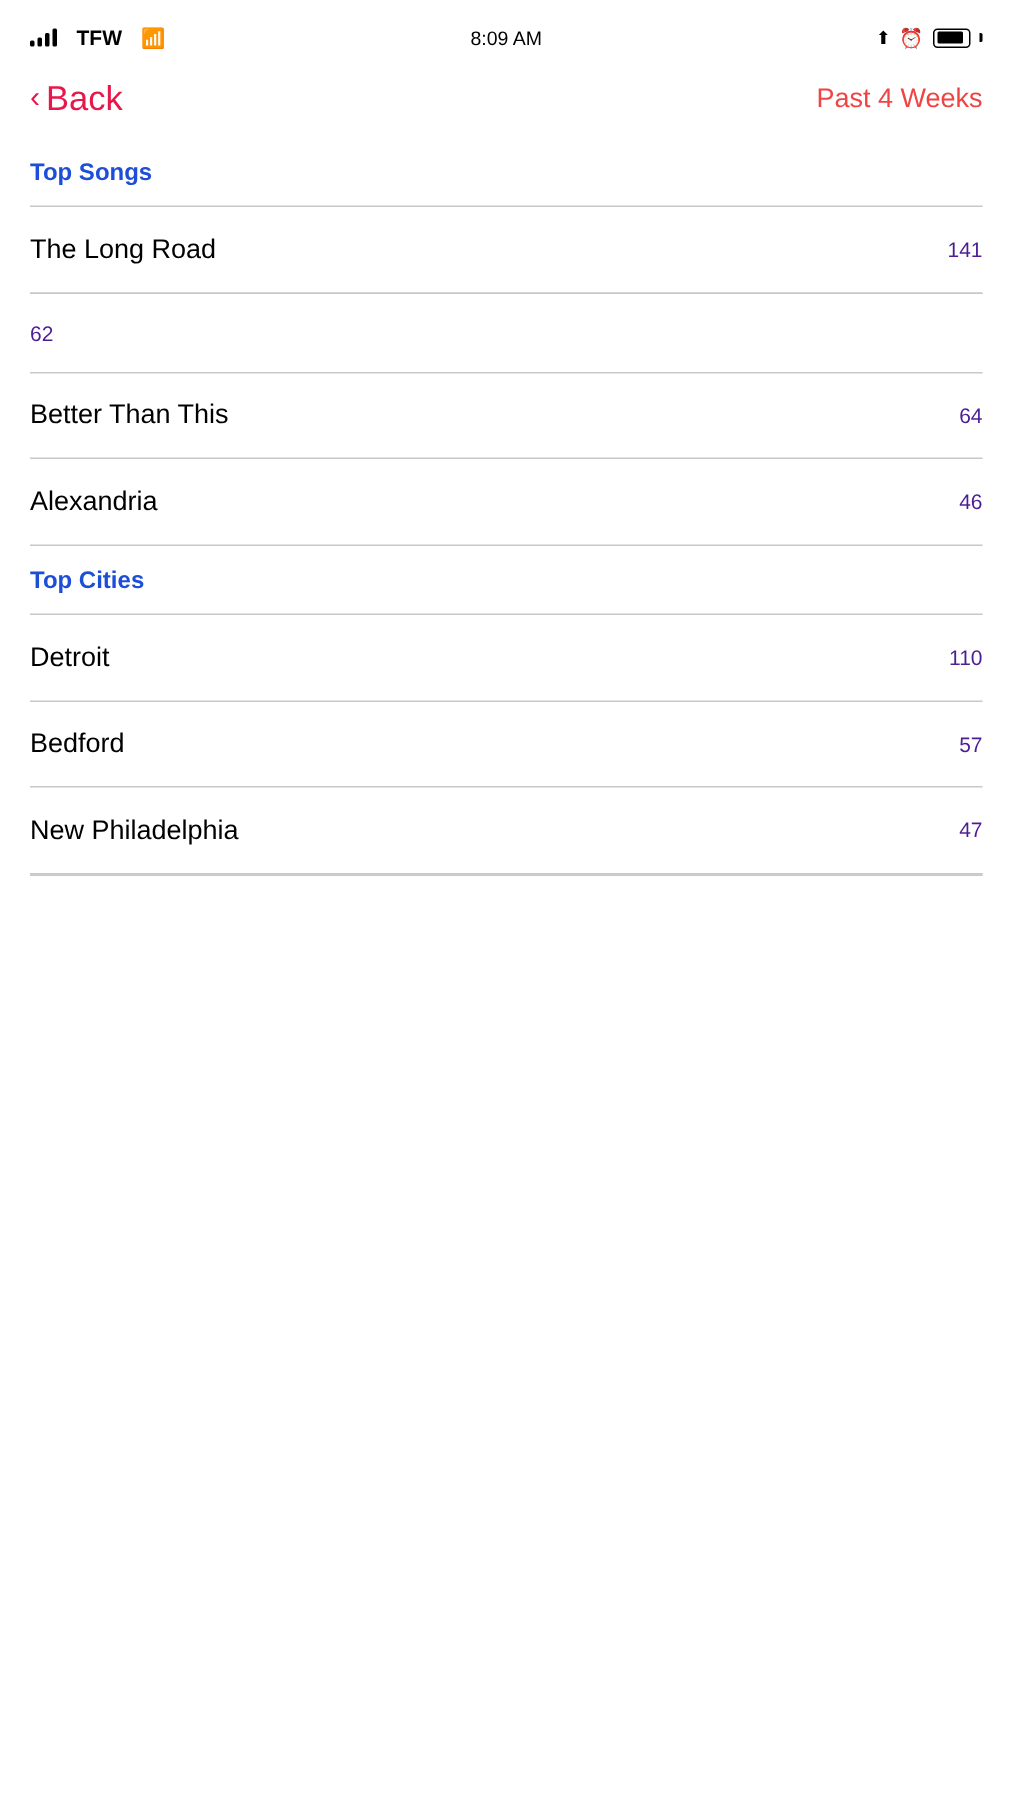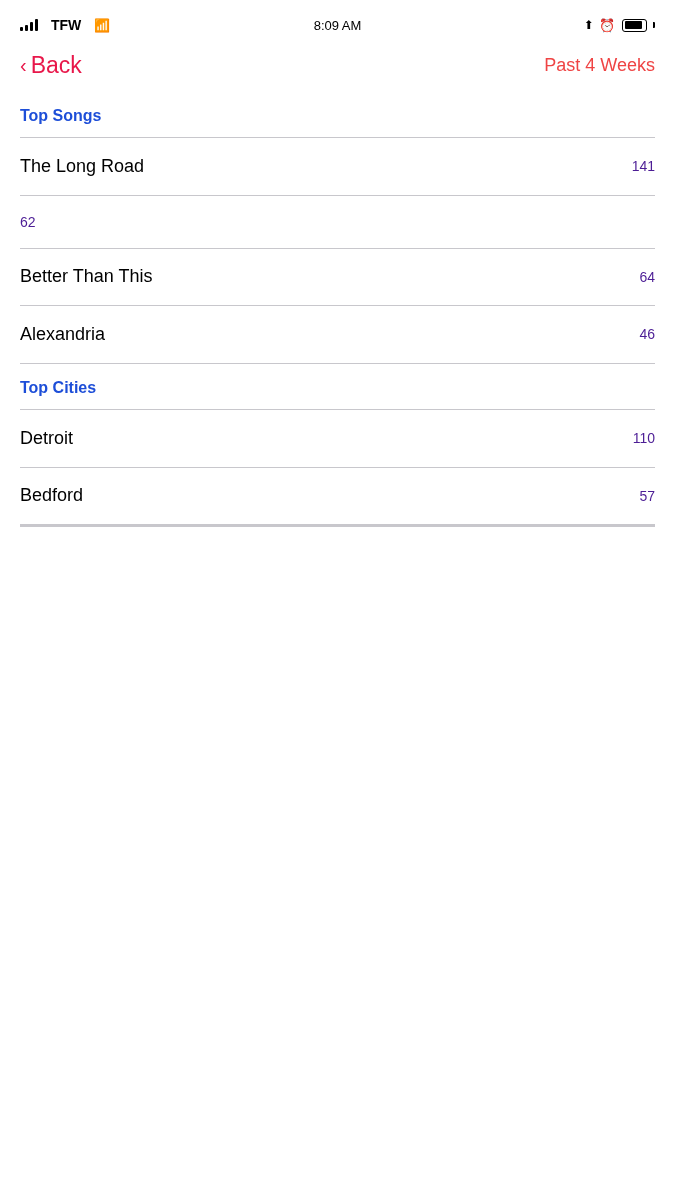--- a/index.html
+++ b/index.html
@@ -233,20 +233,24 @@
       <span class="item-count">110</span>
     </div>
     <div class="divider"></div>
 
     <div class="list-item">
       <span class="item-name">Bedford</span>
       <span class="item-count">57</span>
     </div>
     <div class="divider"></div>
 
+    <div class="list-item">
+      <span class="item-name">New Philadelphia</span>
+      <span class="item-count">47</span>
+    </div>
     <div class="divider"></div>
 
     <div class="divider"></div>
 
     <div class="divider"></div>
   </div>
 
 </div>
 
 </body></html>

